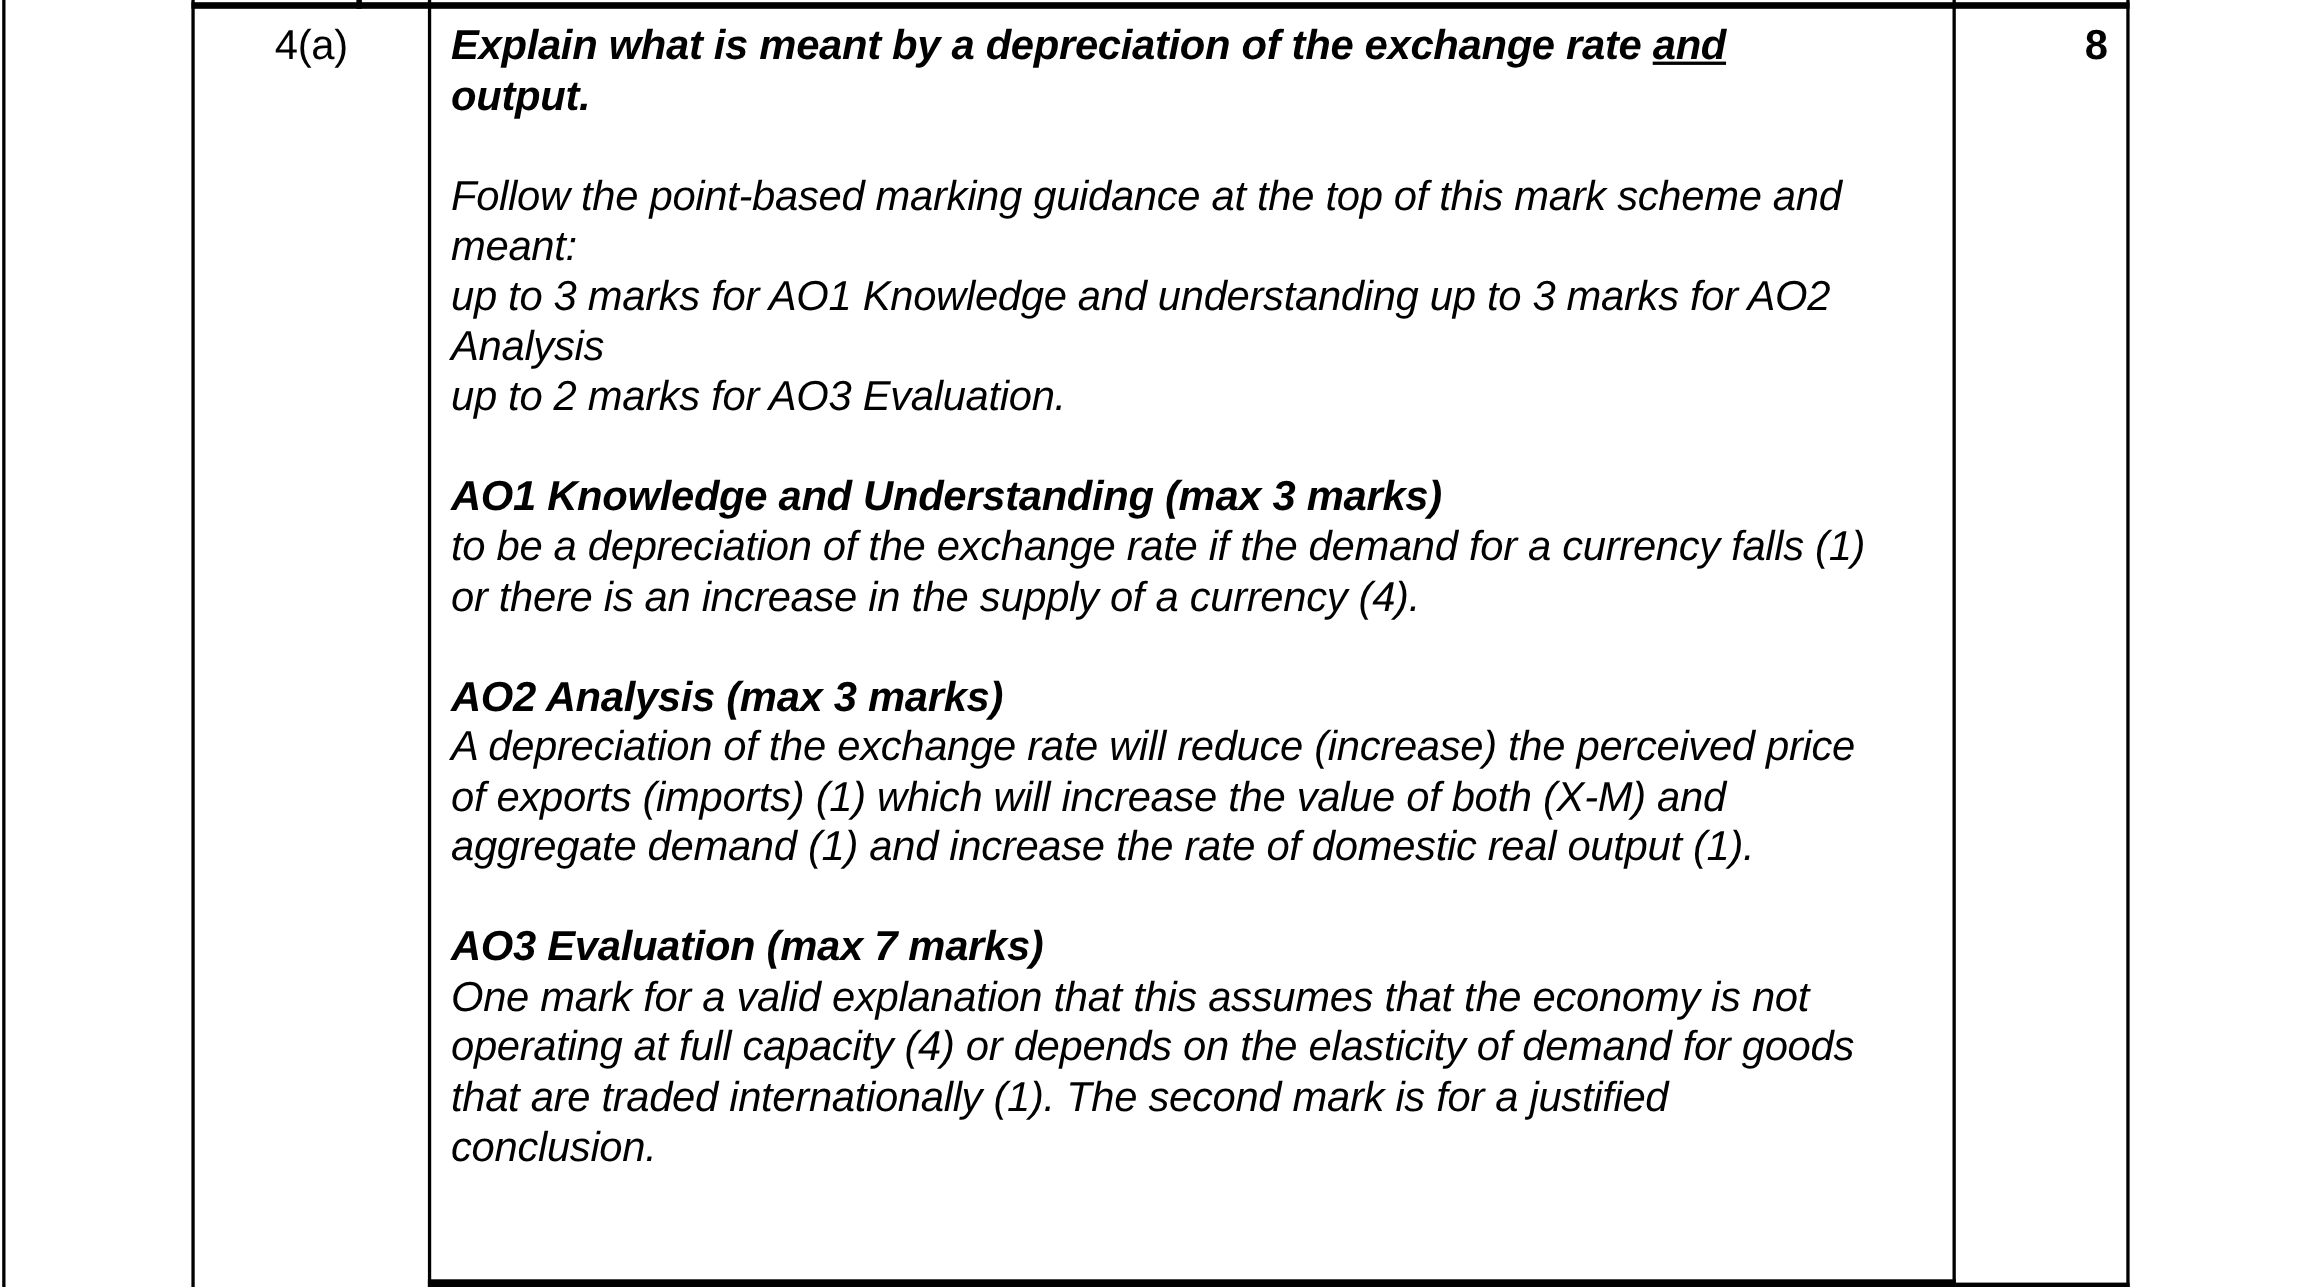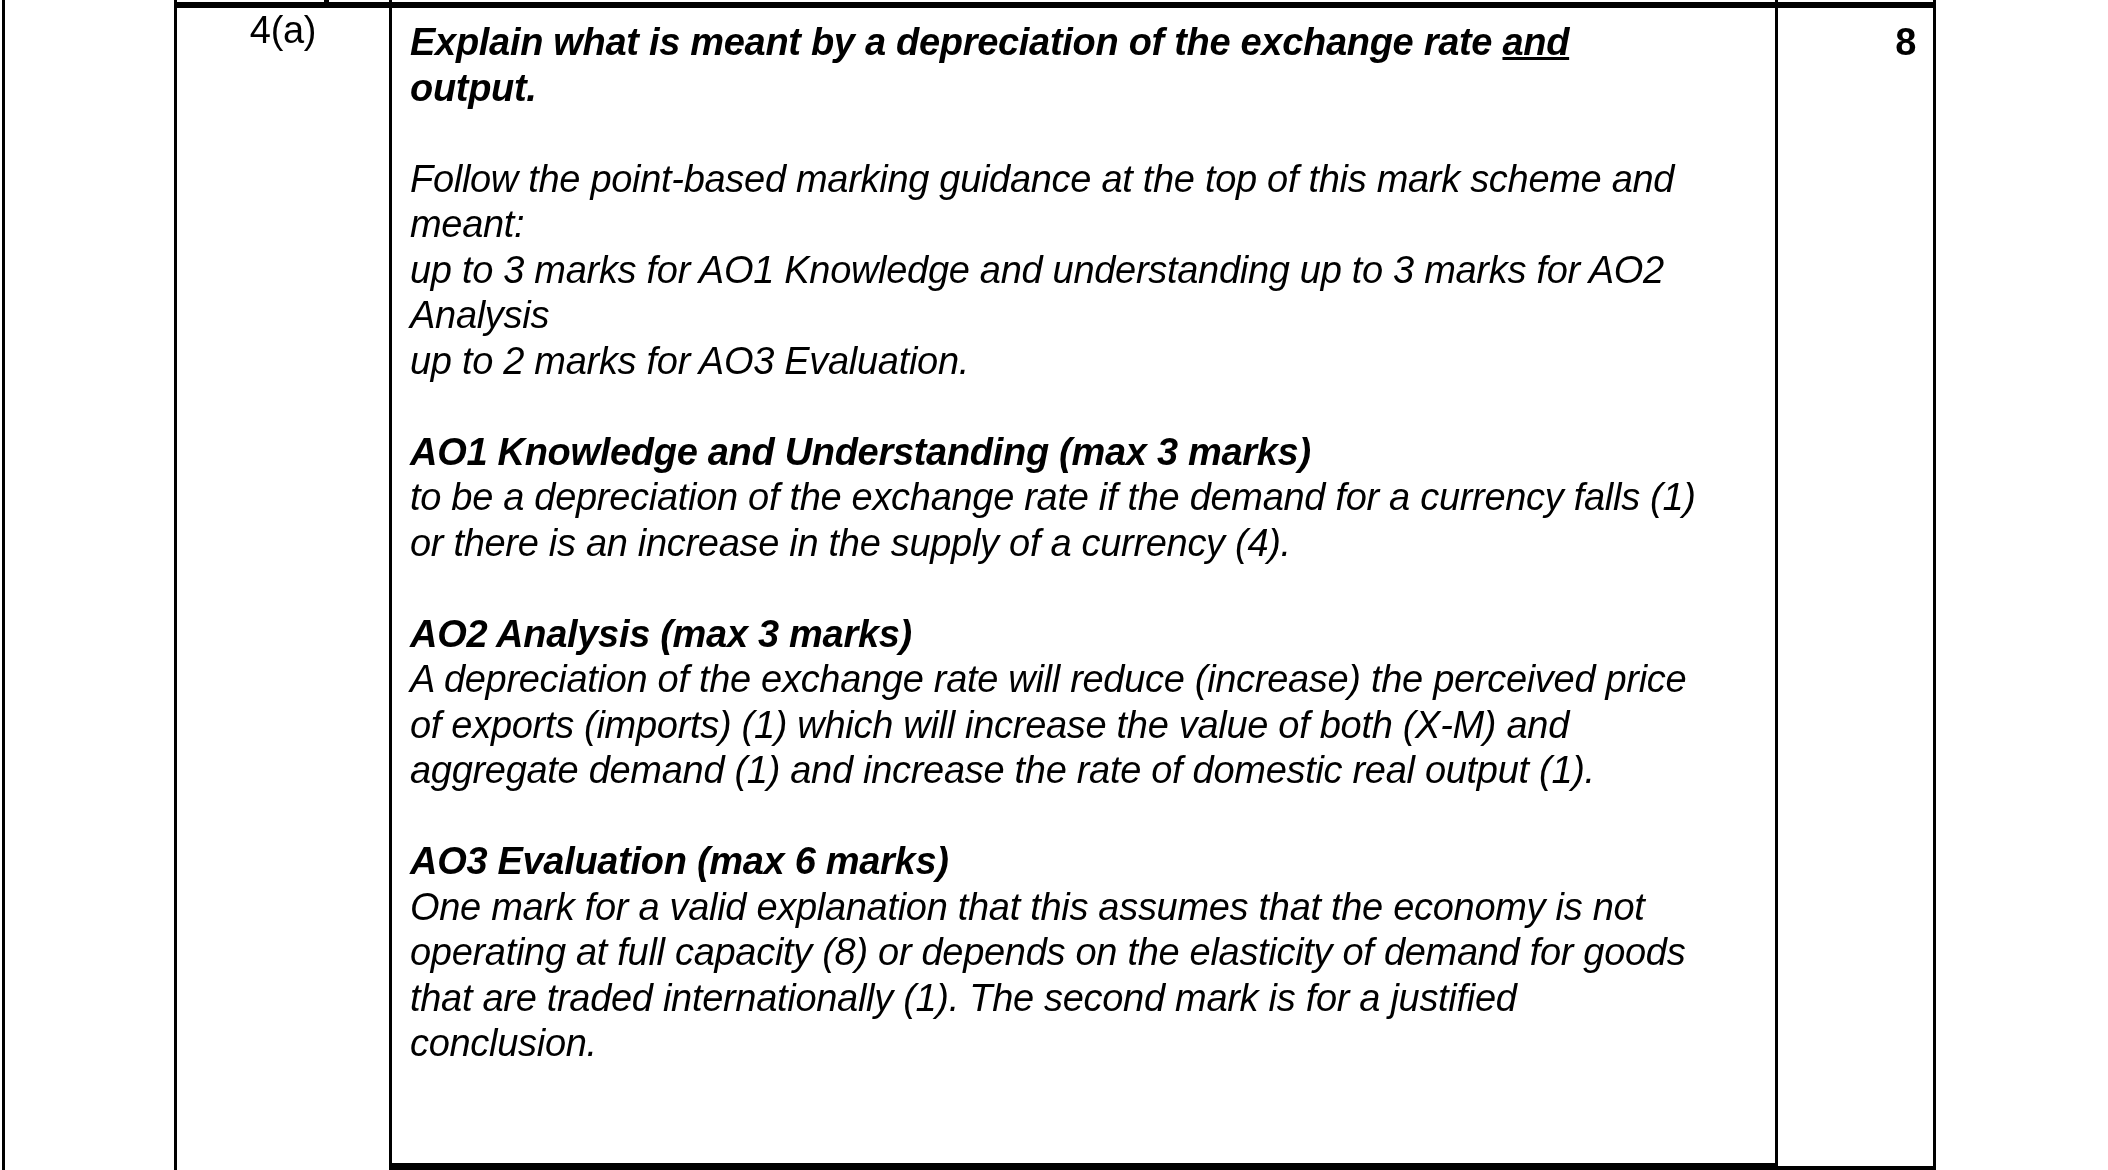--- a/index.html
+++ b/index.html
@@ -68,20 +68,21 @@
     top: 8px;
     box-sizing: border-box;
     font-size: 38px;
     letter-spacing: -0.3px;
     line-height: 45.5px;
   }
   .q-cell {
     left: 177px;
     width: 212px;
     text-align: center;
+    padding-top: 12px;
   }
   .a-cell {
     left: 392px;
     width: 1383px;
     padding: 12px 22px 0 18px;
     overflow: hidden;
   }
   .m-cell {
     left: 1778px;
     width: 155px;
@@ -143,23 +144,23 @@
         <div class="line">to be a depreciation of the exchange rate if the demand for a currency falls (1)</div>
         <div class="line">or there is an increase in the supply of a currency (4).</div>
       </div>
       <div class="para">
         <div class="line bold">AO2 Analysis (max 3 marks)</div>
         <div class="line">A depreciation of the exchange rate will reduce (increase) the perceived price</div>
         <div class="line">of exports (imports) (1) which will increase the value of both (X-M) and</div>
         <div class="line">aggregate demand (1) and increase the rate of domestic real output (1).</div>
       </div>
       <div class="para">
-        <div class="line bold">AO3 Evaluation (max 6 marks)</div>
+        <div class="line bold">AO3 Evaluation (max 7 marks)</div>
         <div class="line">One mark for a valid explanation that this assumes that the economy is not</div>
-        <div class="line">operating at full capacity (8) or depends on the elasticity of demand for goods</div>
+        <div class="line">operating at full capacity (4) or depends on the elasticity of demand for goods</div>
         <div class="line">that are traded internationally (1). The second mark is for a justified</div>
         <div class="line">conclusion.</div>
       </div>
     </div>
 
   <div class="cell m-cell">
     <span>8</span>
   </div>
 
 </div>

